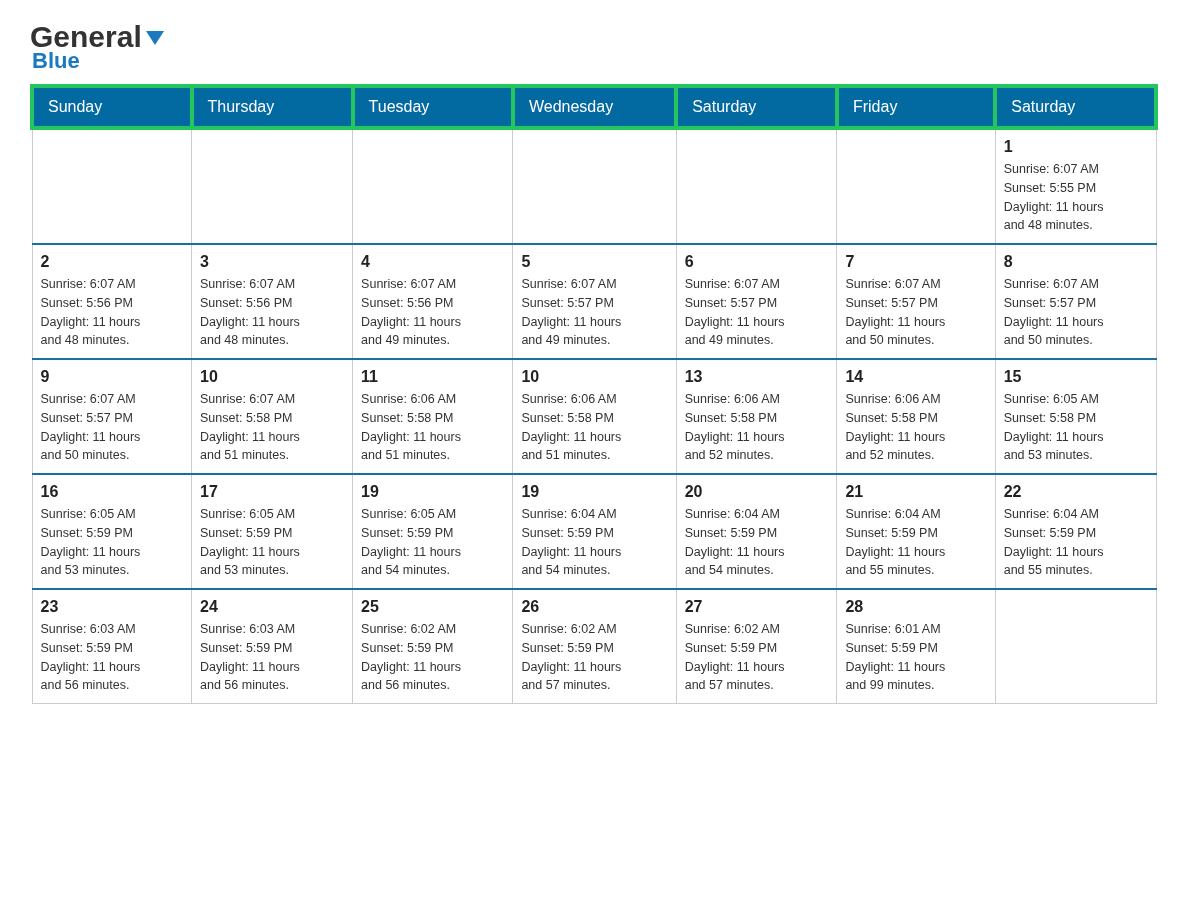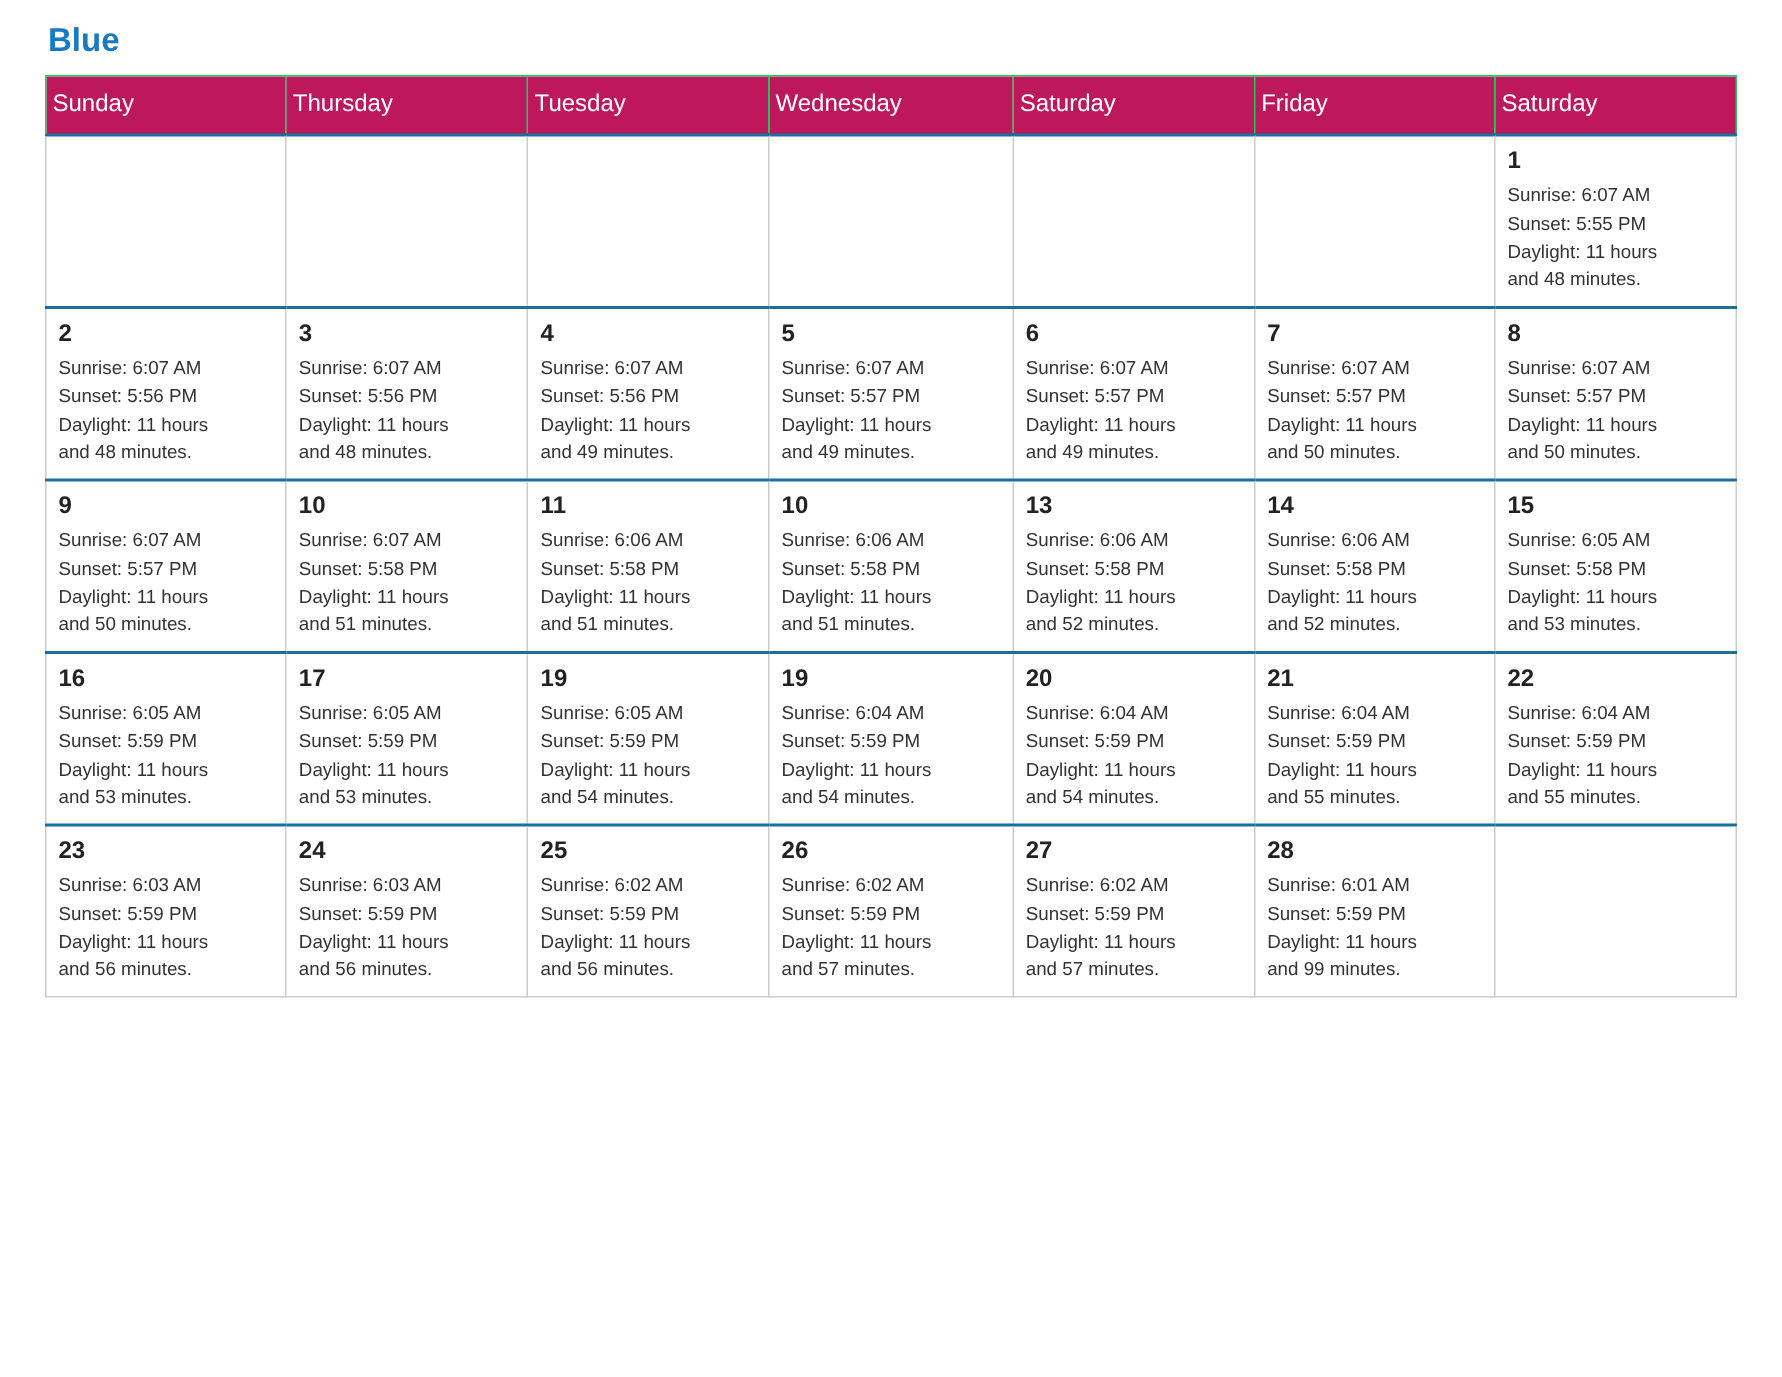--- a/index.html
+++ b/index.html
@@ -39,27 +39,27 @@
       font-size: 20px;
       color: #444;
       margin-top: 4px;
     }
     .calendar-table {
       width: 100%;
       border-collapse: collapse;
       margin-top: 10px;
     }
     .calendar-table th {
-      background-color: #be185d;
+      background-color: #0369a1;
       color: #fff;
-      padding: 10px 4px;
+      padding: 10px 14px;
       font-size: 16px;
       font-weight: normal;
       text-align: left;
-      border: 1px solid #22c55e;
+      border: 4px solid #22c55e;
     }
     .calendar-table td {
       vertical-align: top;
       padding: 8px;
       border: 1px solid #ccc;
       width: 170px;
       min-height: 110px;
       font-size: 13px;
       color: #333;
       background: #fff;
@@ -81,20 +81,26 @@
     }
     .empty-cell {
       background: #f9f9f9;
     }
   </style>
 </head>
 <body>
 
 <div class="header">
   <div class="logo">
+    <div class="logo-line">
+      <span style="font-size:30px;font-weight:bold;color:#333;">General</span>
+      <svg width="22" height="22" viewBox="0 0 22 22" style="margin-left:2px;margin-top:2px;">
+        <polygon points="2,4 20,4 11,18" fill="#1a7abf"></polygon>
+      </svg>
+    </div>
     <span style="font-size:22px;font-weight:bold;color:#1a7abf;margin-top:-6px;margin-left:2px;">Blue</span>
   </div>
   <div class="title-section">
     <div class="month-title"></div>
     <div class="location-title"></div>
   </div>
 </div>
 
 <table class="calendar-table">
   <thead>

